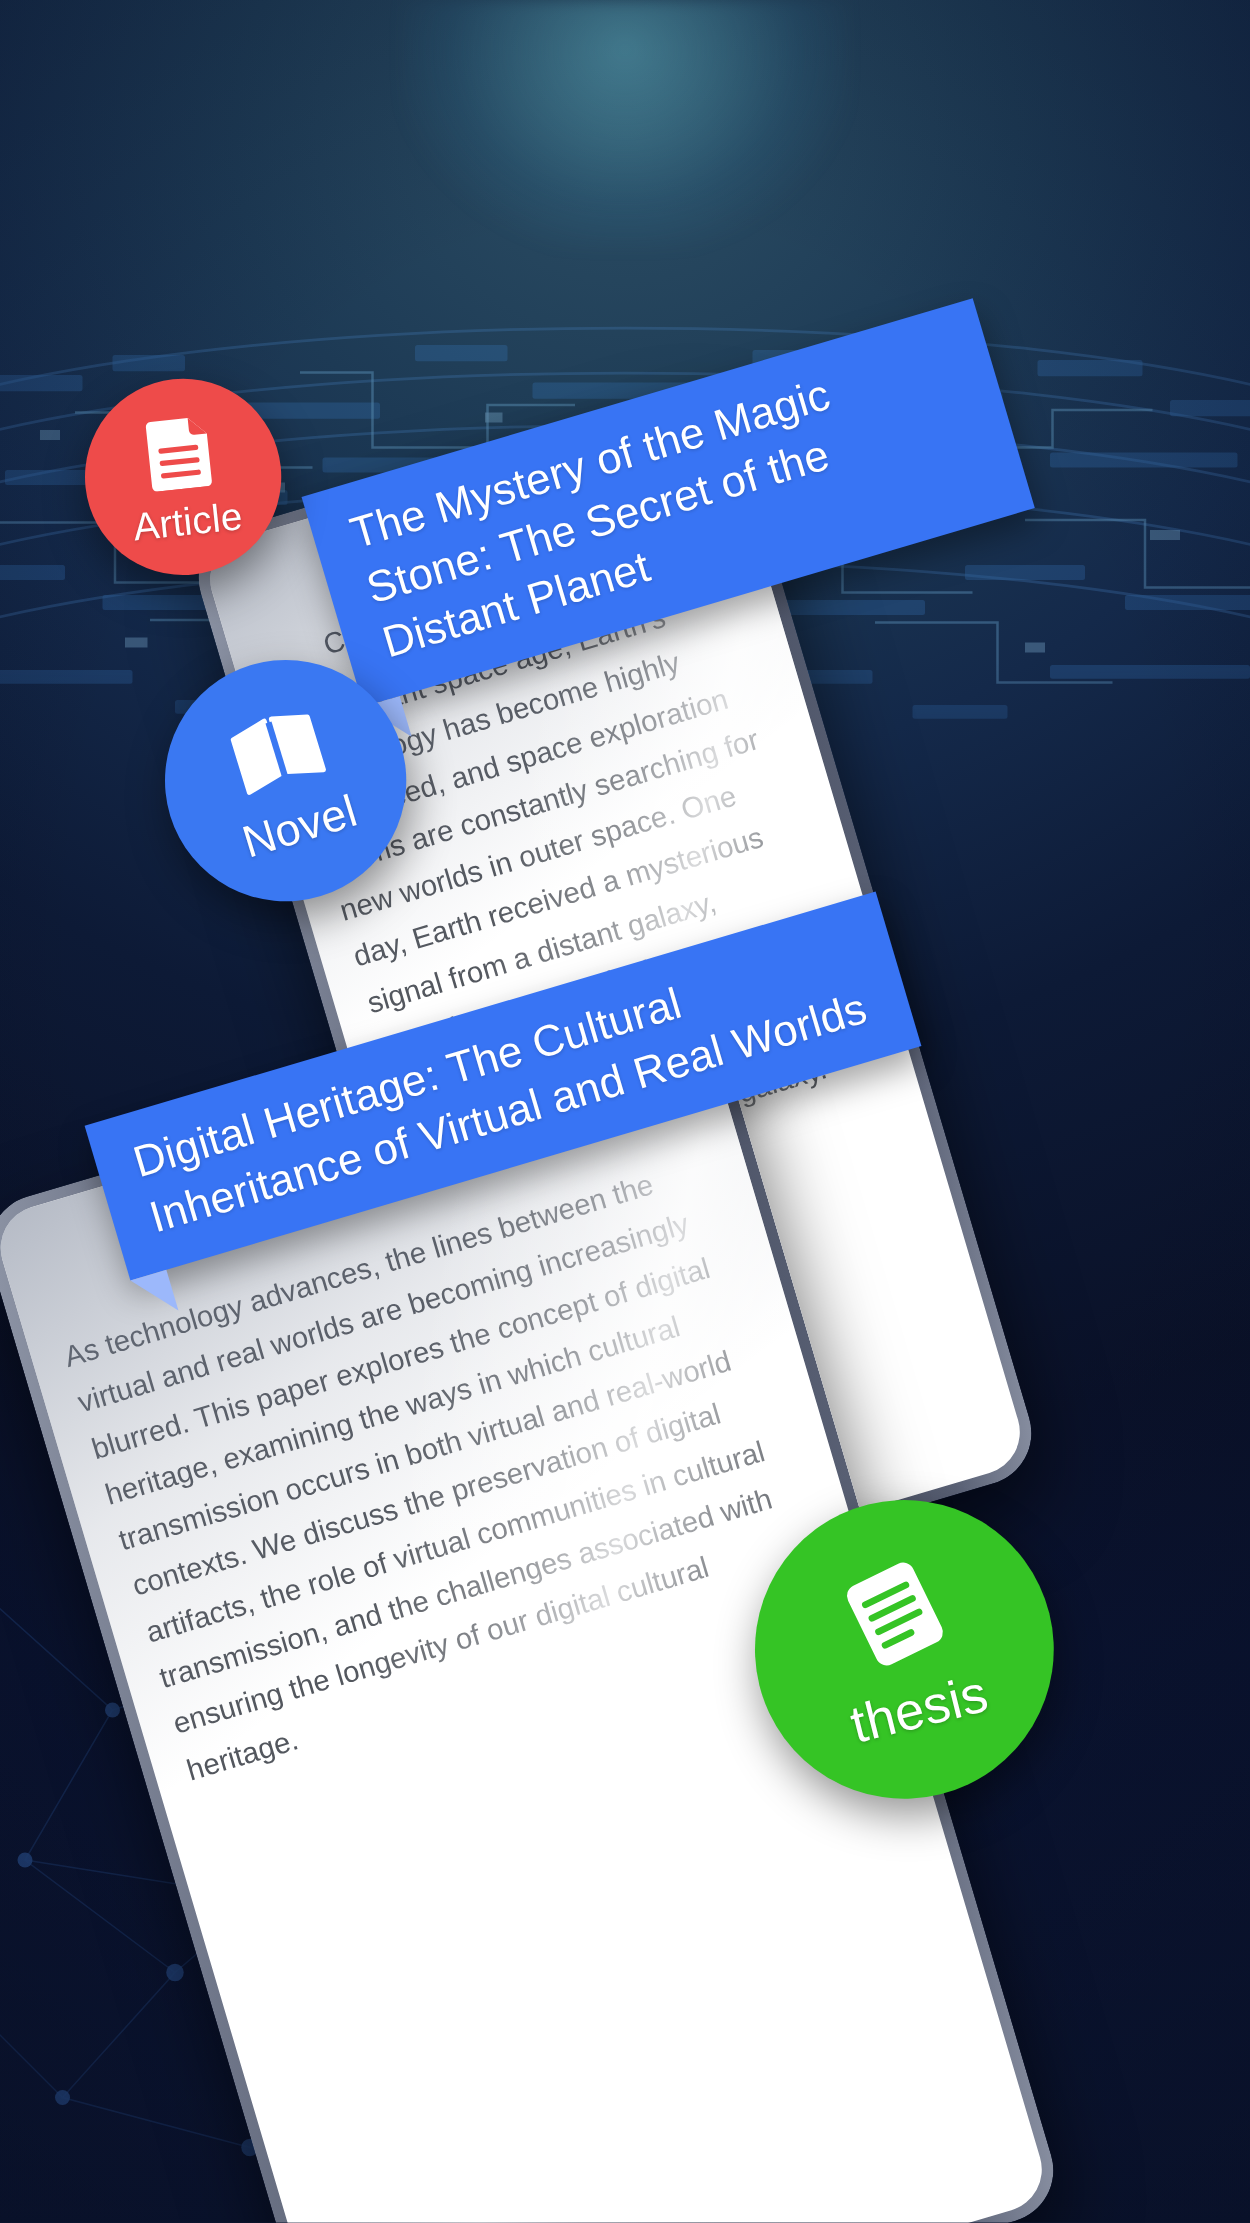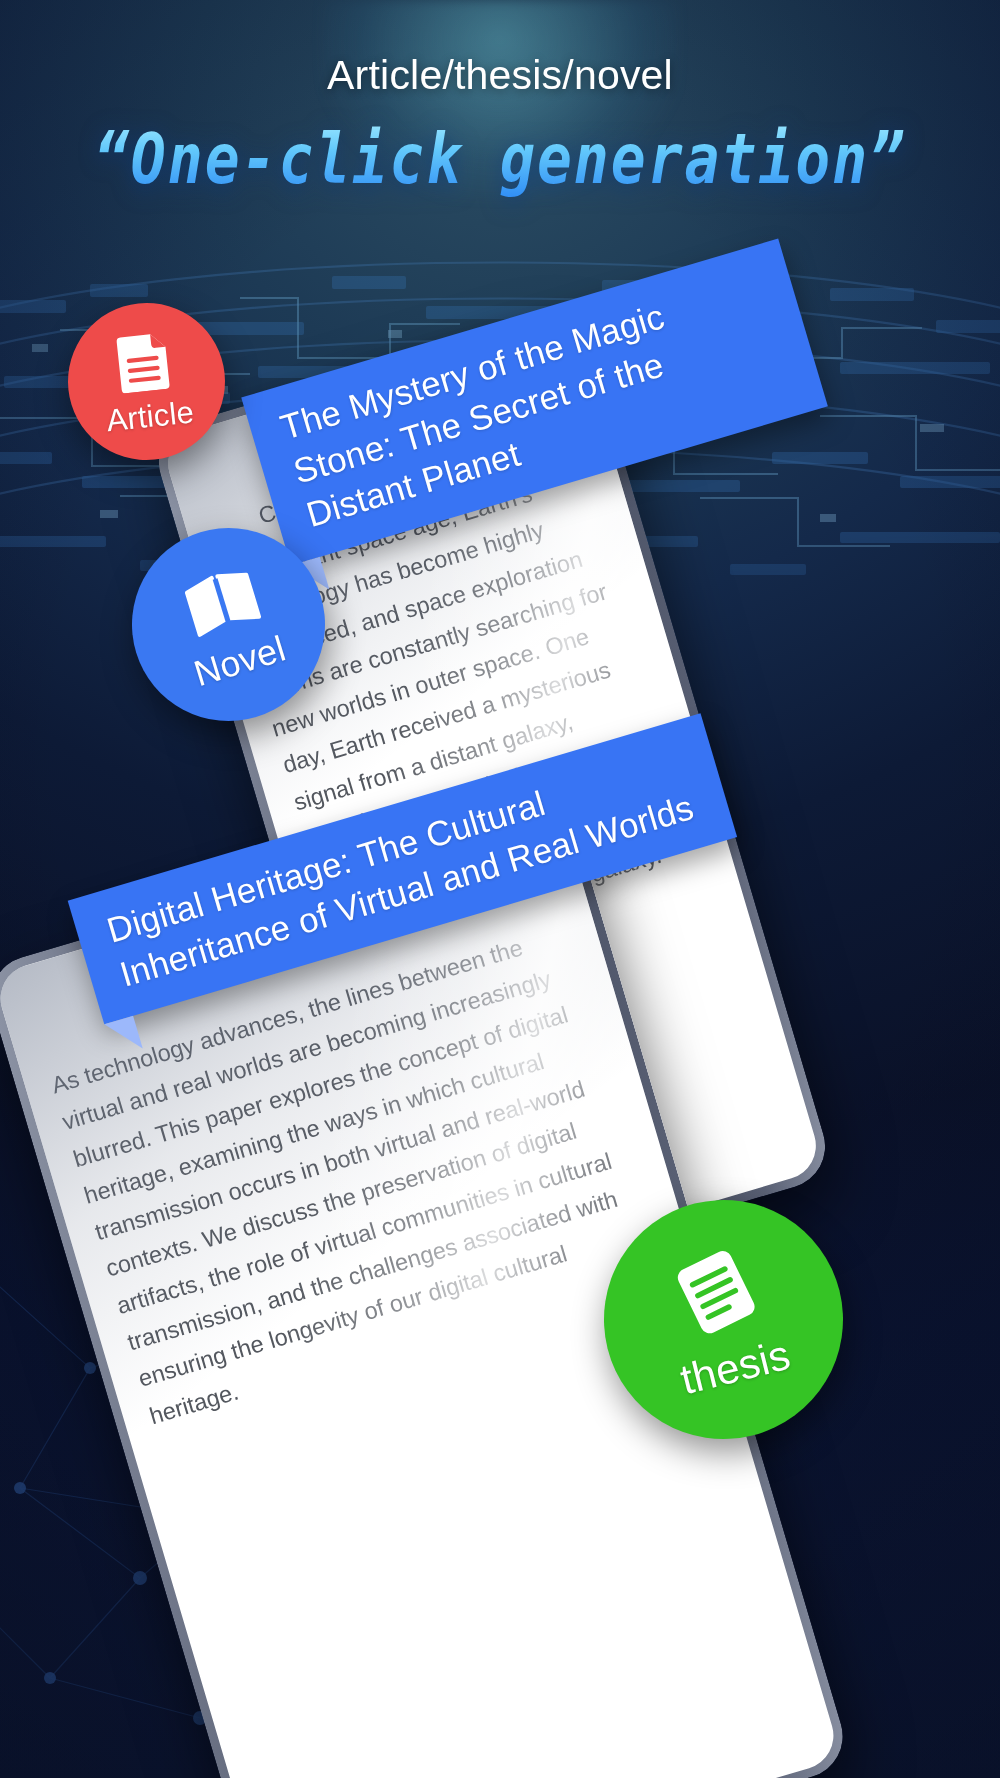--- a/index.html
+++ b/index.html
@@ -270,24 +270,20 @@
           <circle cx="240" cy="560" r="7"></circle>
         <circle cx="520" cy="520" r="5"></circle>
           <circle cx="380" cy="570" r="6"></circle>
         <circle cx="620" cy="420" r="5"></circle>
       </g>
     </svg>
   </div>
 
   <div class="vignette"></div>
 
-  <div class="head-wrap">
-    <div class="h-main">Article/thesis/novel</div>
-    <div class="h-sub">“One-click generation”</div>
-  </div>
 
   <div class="phone" id="phone1">
     <div class="phone-body">
       <div class="screen">
         <div class="statusbar">
           <span class="st-time">9:41</span>
           <span class="st-icons">
             <svg width="26" height="17" viewBox="0 0 26 17">
               <rect x="0" y="12" width="4" height="5" rx="1" fill="#fff"></rect>
               <rect x="6" y="9" width="4" height="8" rx="1" fill="#fff"></rect>

